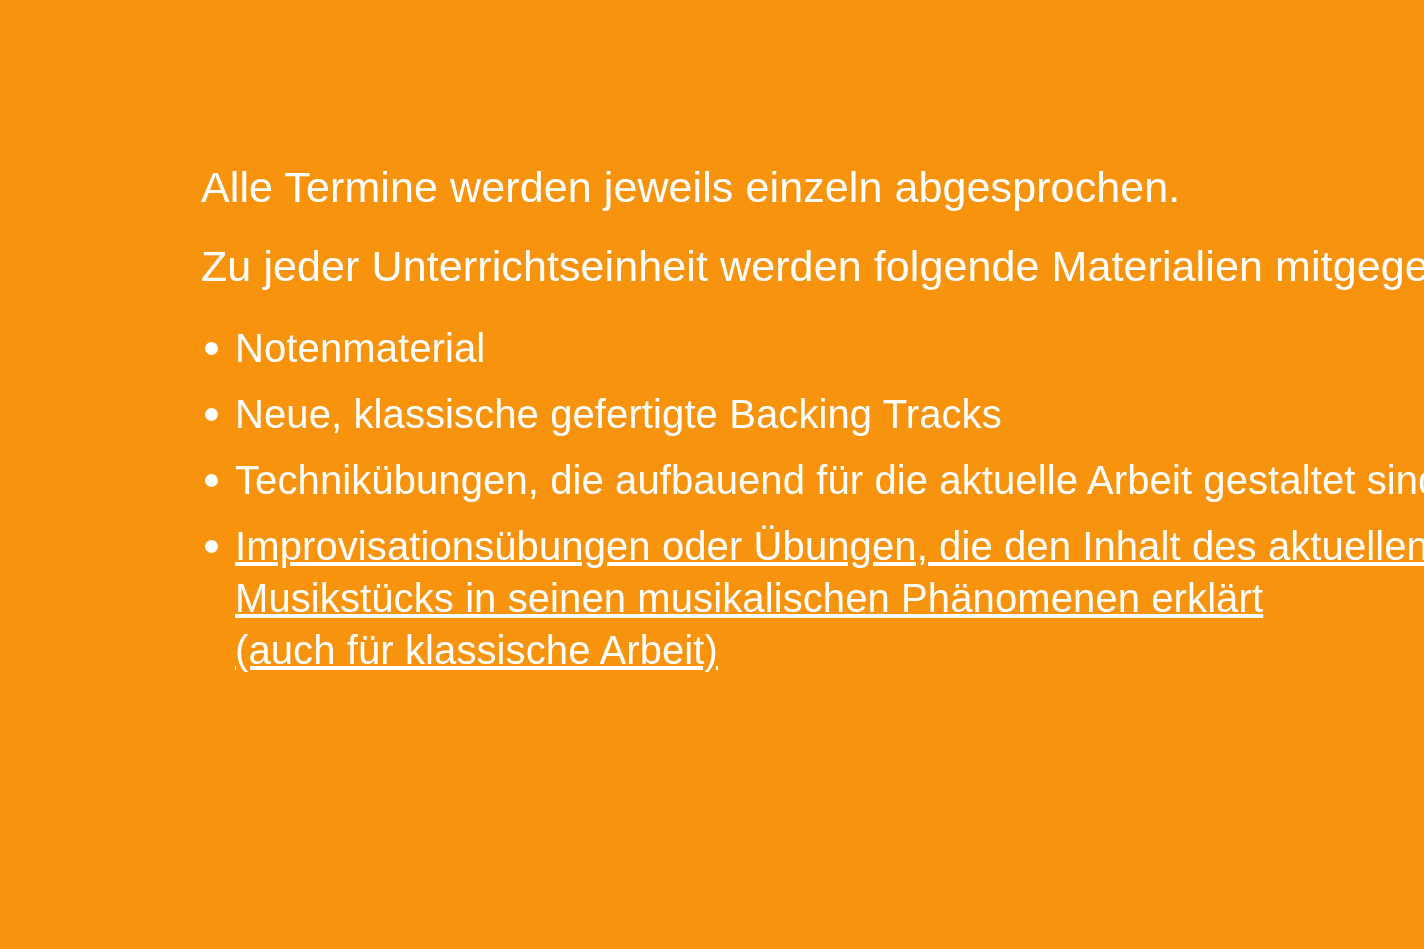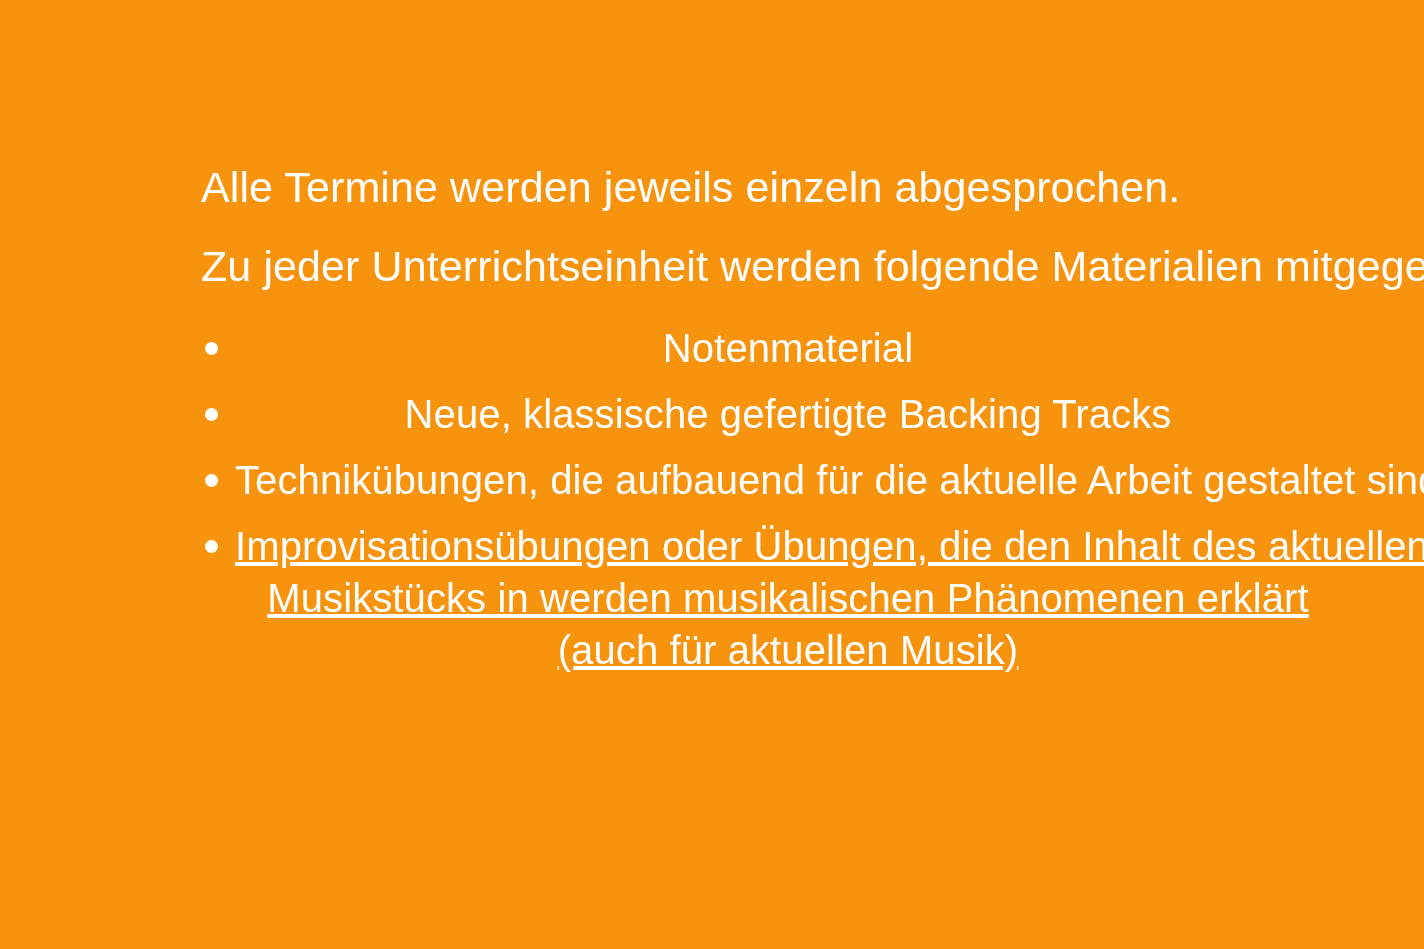--- a/index.html
+++ b/index.html
@@ -55,21 +55,20 @@
 
   .bullet-item {
     position: relative;
     color: #ffffff;
     font-size: 40px;
     font-weight: 300;
     line-height: 52px;
     letter-spacing: 0.1px;
     padding-left: 34px;
     margin-bottom: 14px;
-    text-align: center;
   }
 
   .bullet-item:last-child {
     margin-bottom: 0;
     text-decoration: underline;
   }
 
   .bullet-dot {
     position: absolute;
     left: 4px;
@@ -119,20 +118,20 @@
         <span class="bullet-dot"></span>
         <span class="bullet-text">
           <span class="line">Technikübungen, die aufbauend für die aktuelle Arbeit gestaltet sind</span>
         </span>
       </li>
 
       <li class="bullet-item">
         <span class="bullet-dot"></span>
         <span class="bullet-text">
           <span class="line">Improvisationsübungen oder Übungen, die den Inhalt des aktuellen</span>
-          <span class="line">Musikstücks in werden musikalischen Phänomenen erklärt</span>
-          <span class="line">(auch für aktuellen Musik)</span>
+          <span class="line">Musikstücks in seinen musikalischen Phänomenen erklärt</span>
+          <span class="line">(auch für klassische Arbeit)</span>
         </span>
       </li>
 
     </ul>
   </div>
 </div>
 
 </body></html>

